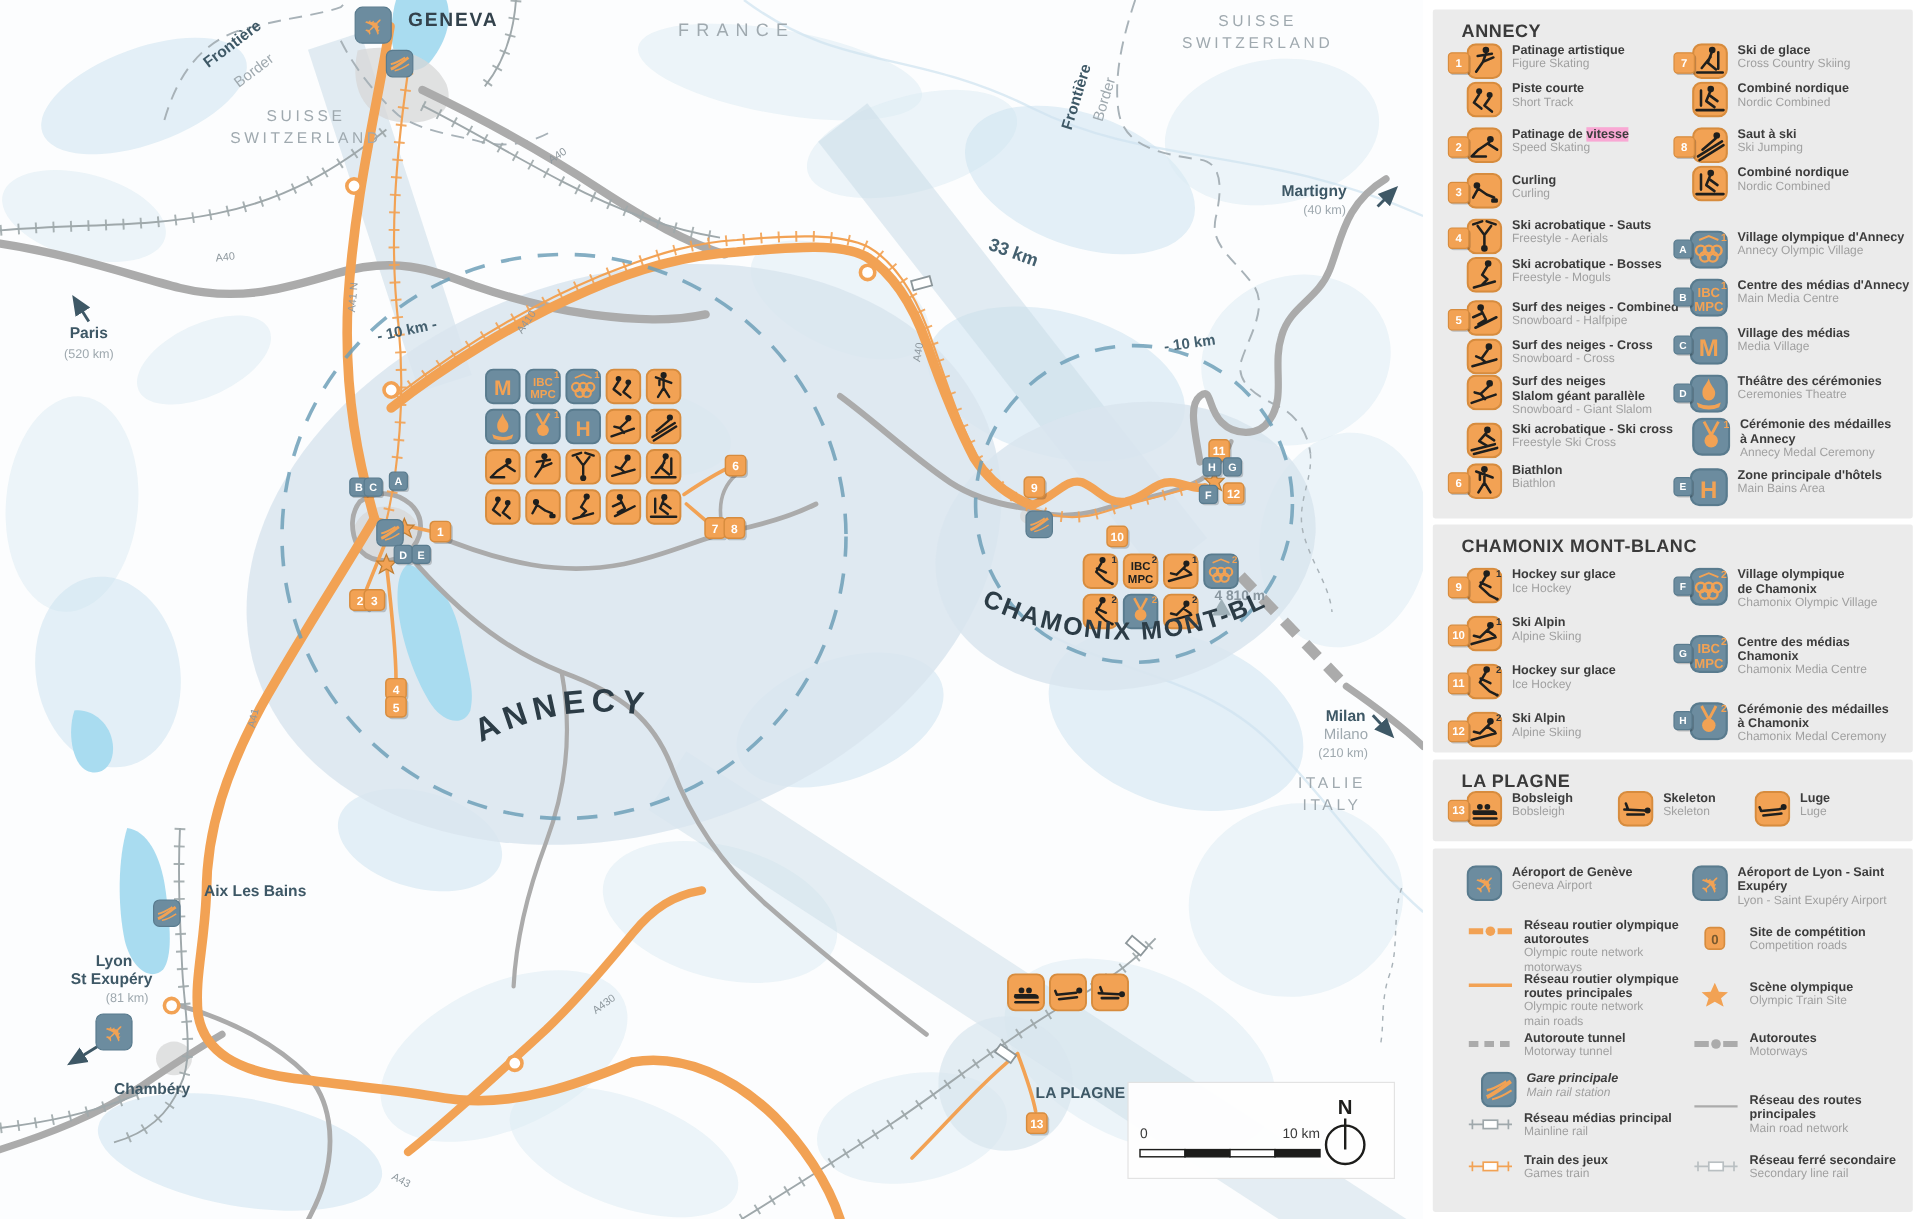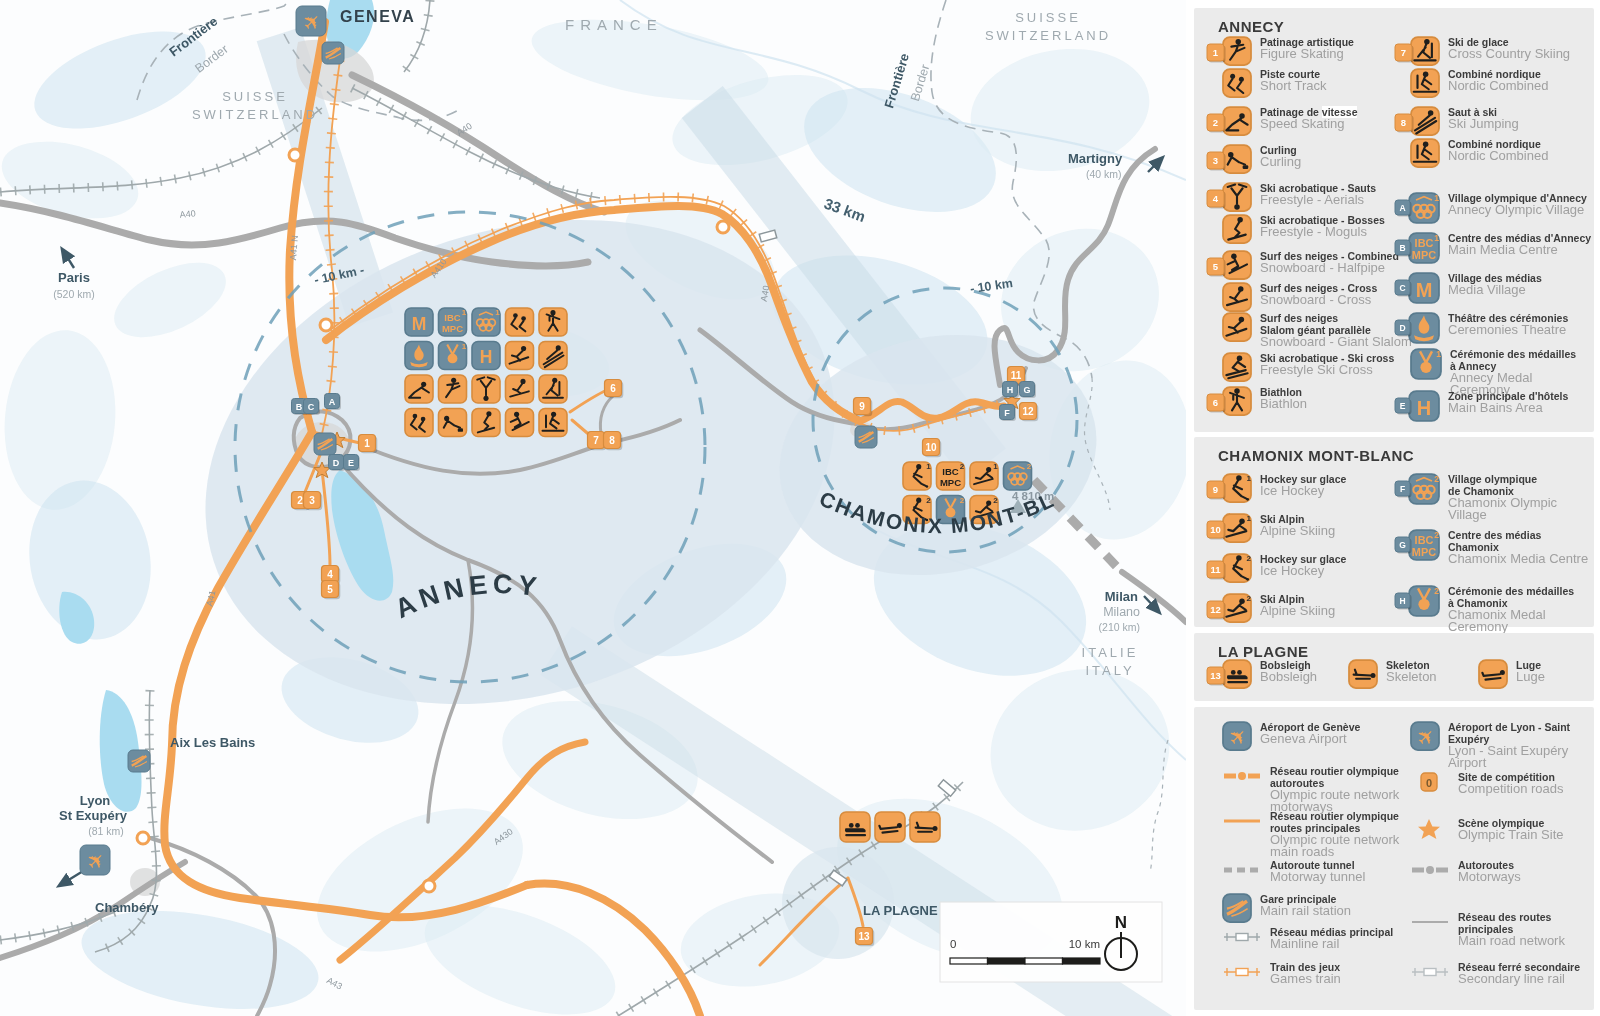--- a/index.html
+++ b/index.html
@@ -8,22 +8,22 @@
   #map-wrap{position:absolute;left:0;top:0;width:1186px;height:1016px;}
   #legend{position:absolute;left:1186px;top:0;width:414px;height:1016px;background:#fff;}
   .card{position:absolute;left:8px;right:6px;background:#EBEBEB;border-radius:2px;}
   .card h2{margin:0;position:absolute;left:24px;top:10px;font-size:15px;font-weight:bold;
            color:#3A3A3A;letter-spacing:.5px;}
   .lrow{position:absolute;display:flex;align-items:flex-start;}
   .lbadge{position:relative;flex:0 0 auto;margin-top:7px;margin-right:-4px;z-index:2;}
   .licon{flex:0 0 auto;}
   .ltxt{margin-left:8px;margin-top:0;}
   .fr{font-size:10.5px;font-weight:bold;color:#3C3C3C;line-height:12px;}
-  .en{font-size:13px;color:#A0A0A0;line-height:11.5px;}
-  .hl{background:#ffffff;}
+  .en{font-size:10px;color:#A0A0A0;line-height:11.5px;}
+  .hl{background:#f9a8d4;}
   svg text{font-family:"Liberation Sans",sans-serif;}
 </style>
 </head>
 <body>
 <div id="stage">
   <div id="map-wrap"><svg width="1186" height="1016" viewBox="0 0 1186 1016">
         <rect width="1186" height="1016" fill="#FCFDFE"></rect>
         <g>
           <ellipse cx="120" cy="80" rx="90" ry="40" transform="rotate(-20 120 80)" fill="#C9E1EF" opacity="0.5"></ellipse>
           <ellipse cx="70" cy="180" rx="70" ry="35" transform="rotate(15 70 180)" fill="#DCEBF4" opacity="0.5"></ellipse>
@@ -1195,21 +1195,21 @@
               <g fill="none" stroke="#1F1F1D" stroke-width="1.7" stroke-linecap="round" stroke-linejoin="round">
                 <circle cx="20" cy="13.2" r="2" fill="#1F1F1D" stroke="none"></circle>
                 <path d="M4.5 12.5 L18 13.2 M6.5 15.8 L17.5 15.8 M7 12.5 L5.5 8.5"></path>
               </g>
             </svg></span>
           <span class="ltxt">
             <div class="fr">Skeleton</div>
             <div class="en">Skeleton</div>
           </span>
         </div>
-        <div class="lrow" style="left: 268px; top: 26px;">
+        <div class="lrow" style="left: 252px; top: 26px;">
           <span class="lbadge" style="width:20px;"></span>
           <span class="licon"><svg width="30" height="30" viewBox="0 0 24 24">
               <rect x="0.8" y="0.8" width="22.4" height="22.4" rx="5.5" fill="#F2A254" stroke="#D78C3E" stroke-width="1.4"></rect>
               <g fill="none" stroke="#1F1F1D" stroke-width="1.7" stroke-linecap="round" stroke-linejoin="round">
                 <circle cx="19.5" cy="10.8" r="2" fill="#1F1F1D" stroke="none"></circle>
                 <path d="M4.5 13.5 L17.5 12.2 M4.5 13.5 L3.5 11 M6 16.5 L18 15.2"></path>
               </g>
             </svg></span>
           <span class="ltxt">
             <div class="fr">Luge</div>
@@ -1254,21 +1254,21 @@
         <div class="lrow" style="left: 12px; top: 152px;">
           <span class="lbadge" style="width:20px;"></span>
           <span class="licon"><svg width="40" height="22" viewBox="0 0 40 22">
               <line x1="2" y1="11" x2="38" y2="11" stroke="#ABABAB" stroke-width="5" stroke-dasharray="8 5"></line>
             </svg></span>
           <span class="ltxt">
             <div class="fr">Autoroute tunnel</div>
             <div class="en">Motorway tunnel</div>
           </span>
         </div>
-        <div class="lrow" style="left: 12px; top: 186px;">
+        <div class="lrow" style="left: 24px; top: 186px; font-style: italic;">
           <span class="lbadge" style="width:20px;"></span>
           <span class="licon"><svg width="30" height="30" viewBox="0 0 24 24">
               <rect x="0.8" y="0.8" width="22.4" height="22.4" rx="5.5" fill="#6C8C9F" stroke="#597B8E" stroke-width="1.4"></rect>
               <g fill="none" stroke="#F2A254">
                 <path d="M4 17 C9 15 13 11.5 20 6.5" stroke-width="2.6"></path>
                 <path d="M4 12.5 C9 11.5 12 9.5 17 6.5" stroke-width="1.7"></path>
                 <path d="M7.5 18.5 C12 17.5 16 15.5 20.5 12.5" stroke-width="1.3"></path>
               </g>
             </svg></span>
           <span class="ltxt">

